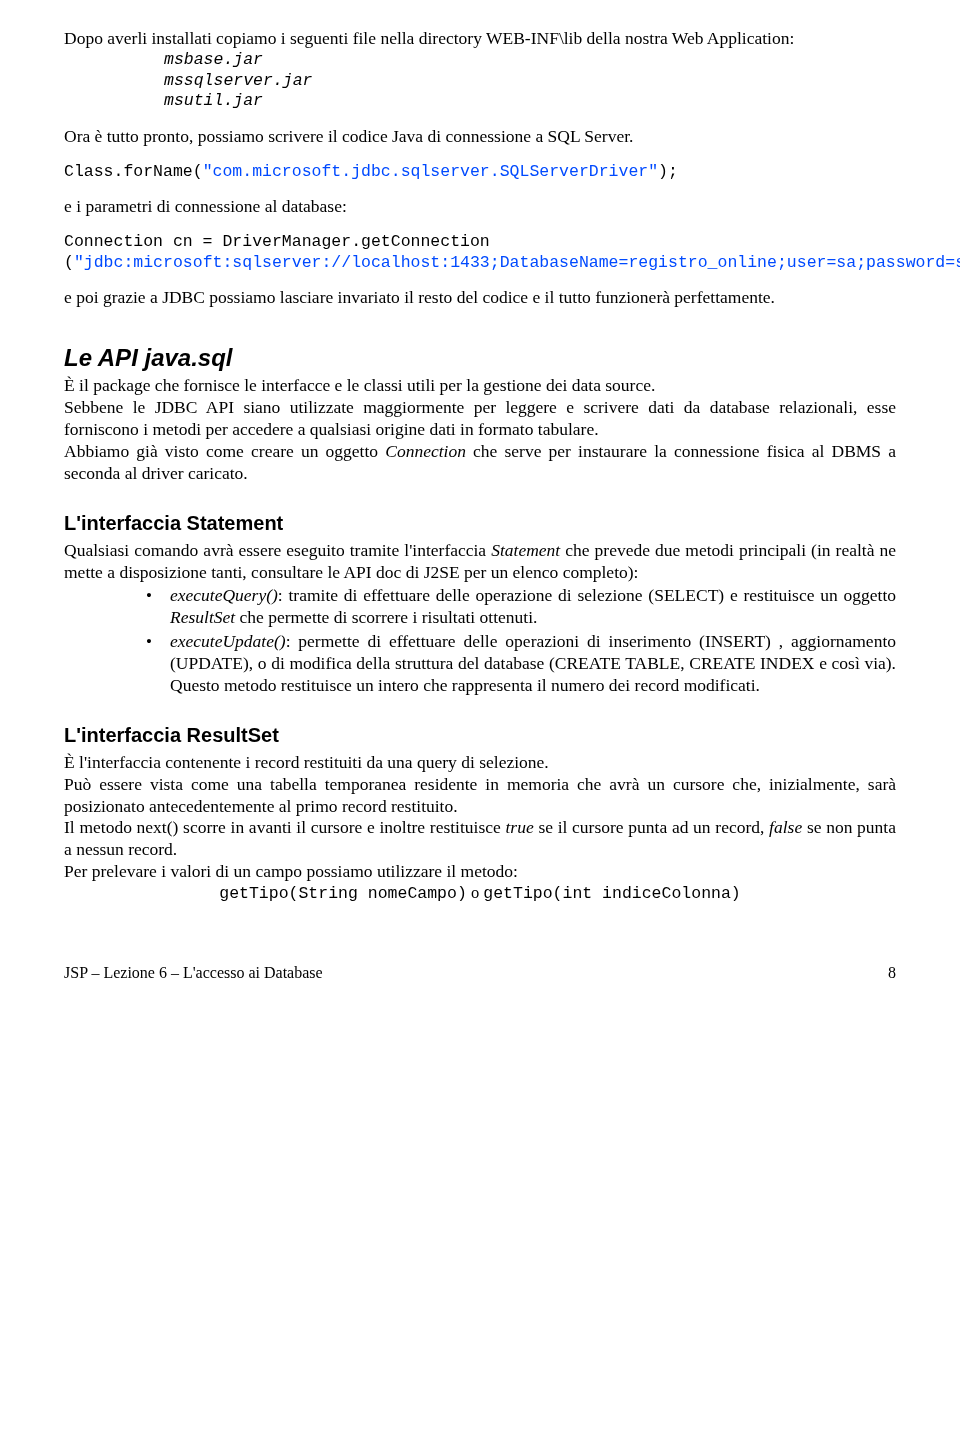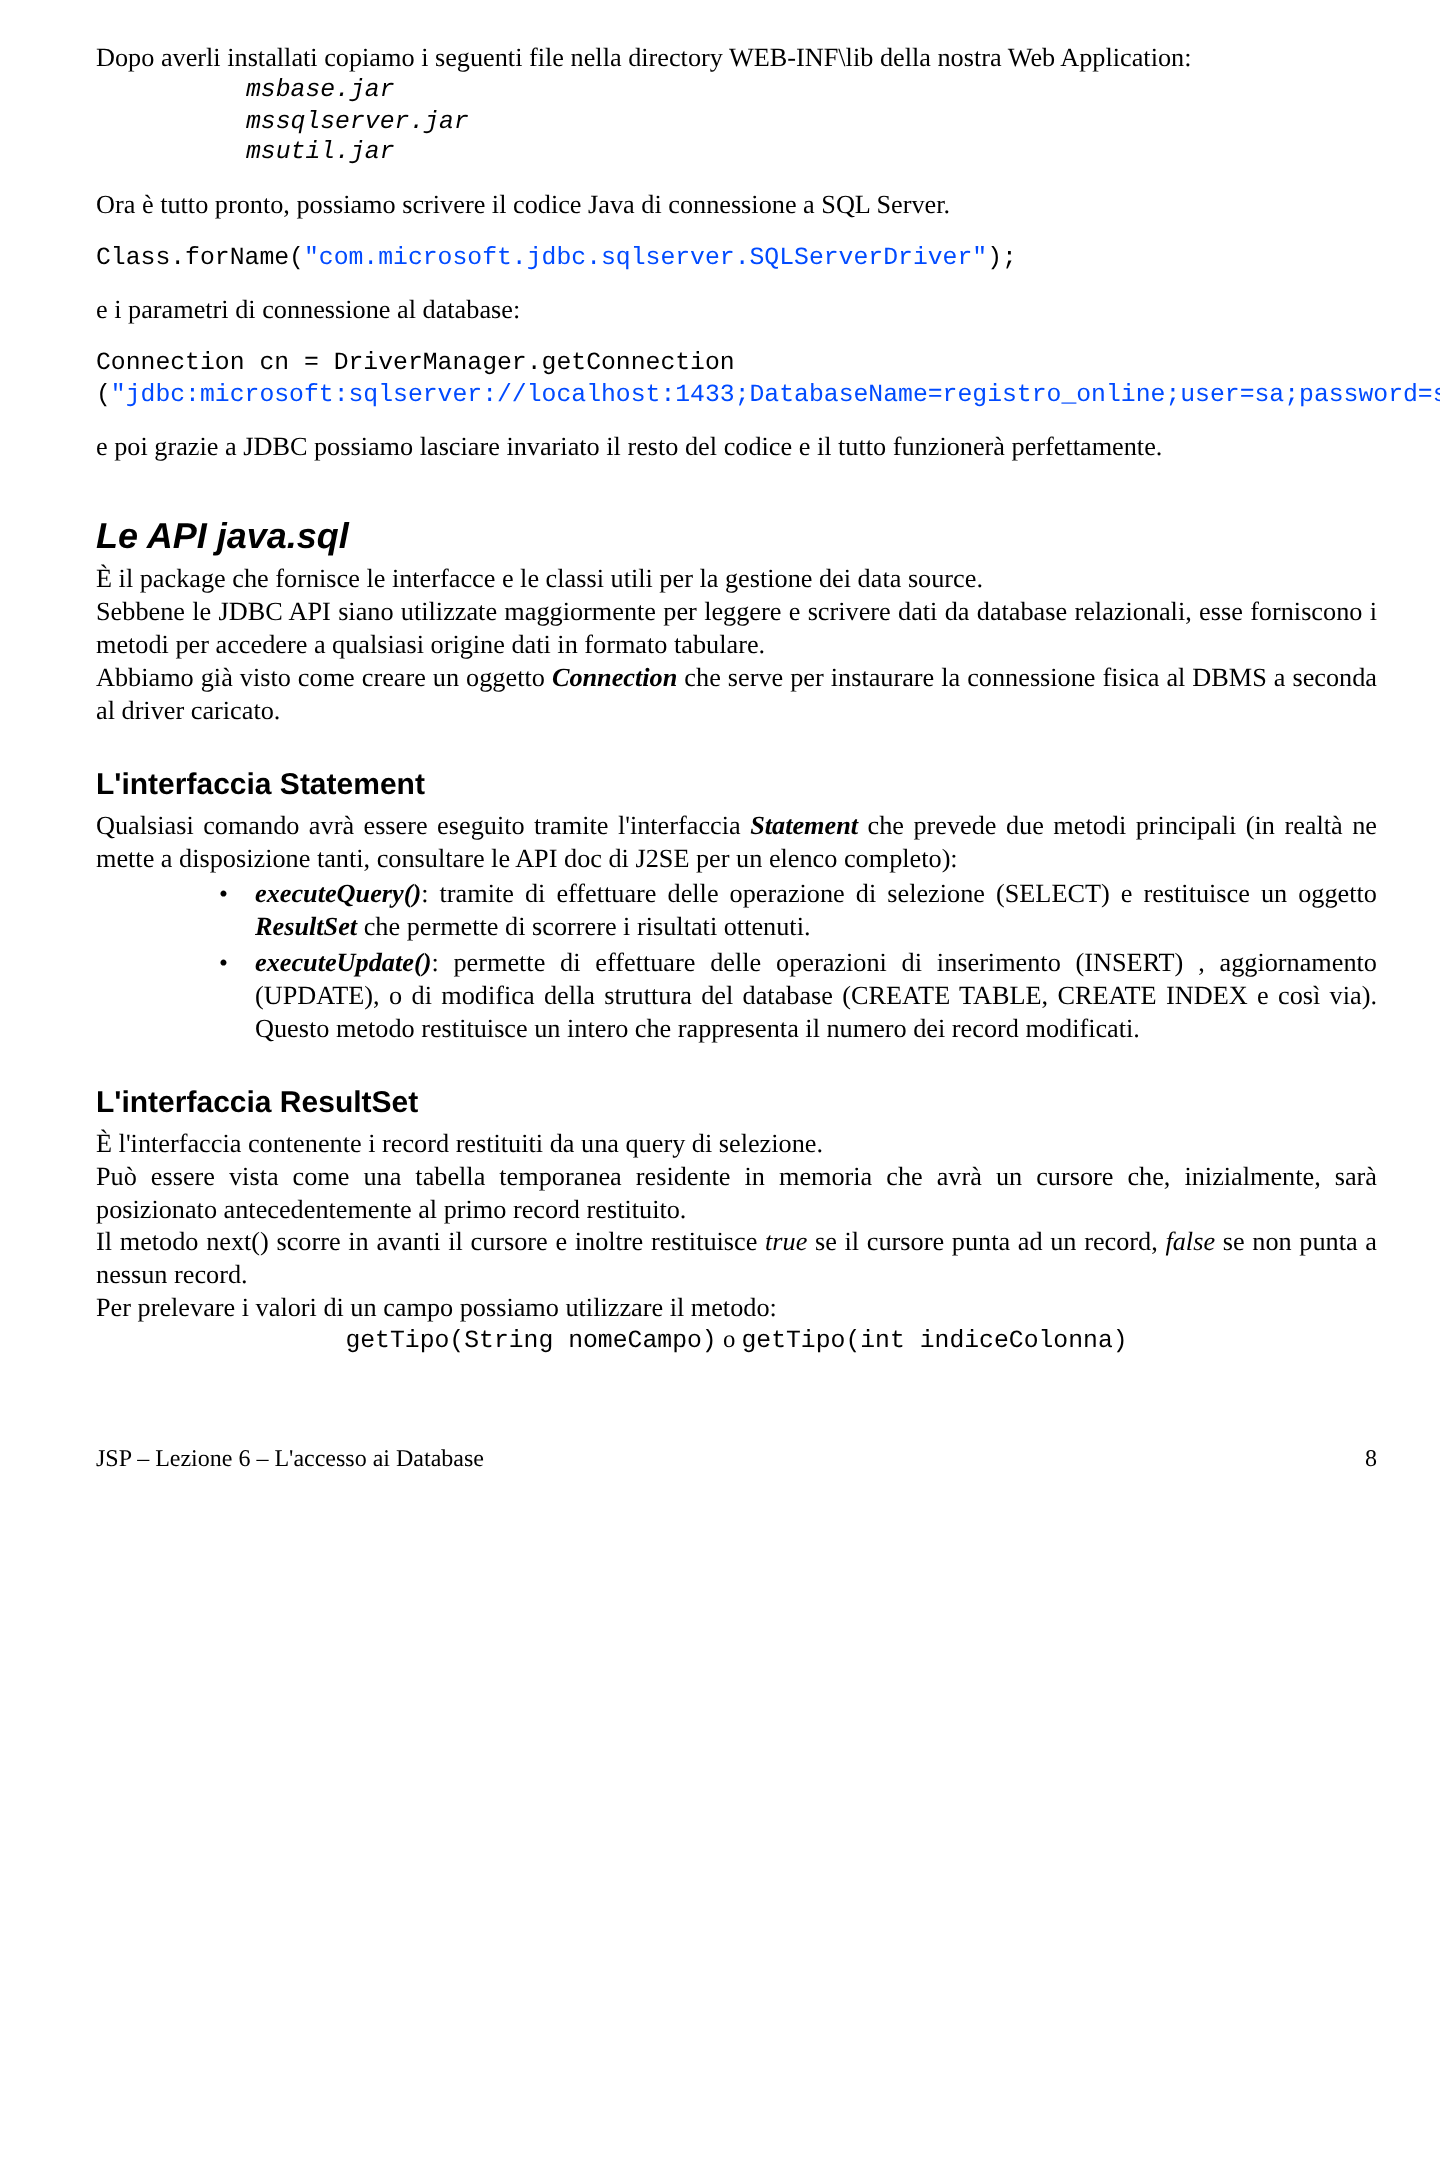--- a/index.html
+++ b/index.html
@@ -4,21 +4,21 @@
 <style>
   body {
     margin: 0;
     padding: 0;
     font-family: "Times New Roman", Times, serif;
     background: #ffffff;
     color: #000000;
     width: 960px;
   }
   .page {
-    padding: 28px 42px 50px 64px;
+    padding: 28px 64px 50px 64px;
     box-sizing: border-box;
     font-size: 17.5px;
     line-height: 1.25;
     text-align: justify;
   }
   .indent-block {
     margin-left: 100px;
     font-family: "Courier New", Courier, monospace;
     font-size: 16.5px;
     line-height: 1.25;
@@ -57,21 +57,21 @@
     padding-left: 20px;
     margin-bottom: 2px;
   }
   ul.bullets li::before {
     content: "•";
     position: absolute;
     left: -4px;
     top: 0;
     font-size: 17px;
   }
-  .bold-it { font-weight: bold; font-style: italic; }
+  .bold-it { font-weight: normal; font-style: italic; }
   .it { font-style: italic; }
   .mt { margin-top: 14px; }
   .mt2 { margin-top: 4px; }
   .method-line {
     text-align: center;
     font-family: "Courier New", Courier, monospace;
     font-size: 16.5px;
   }
   .footer {
     margin-top: 58px;

